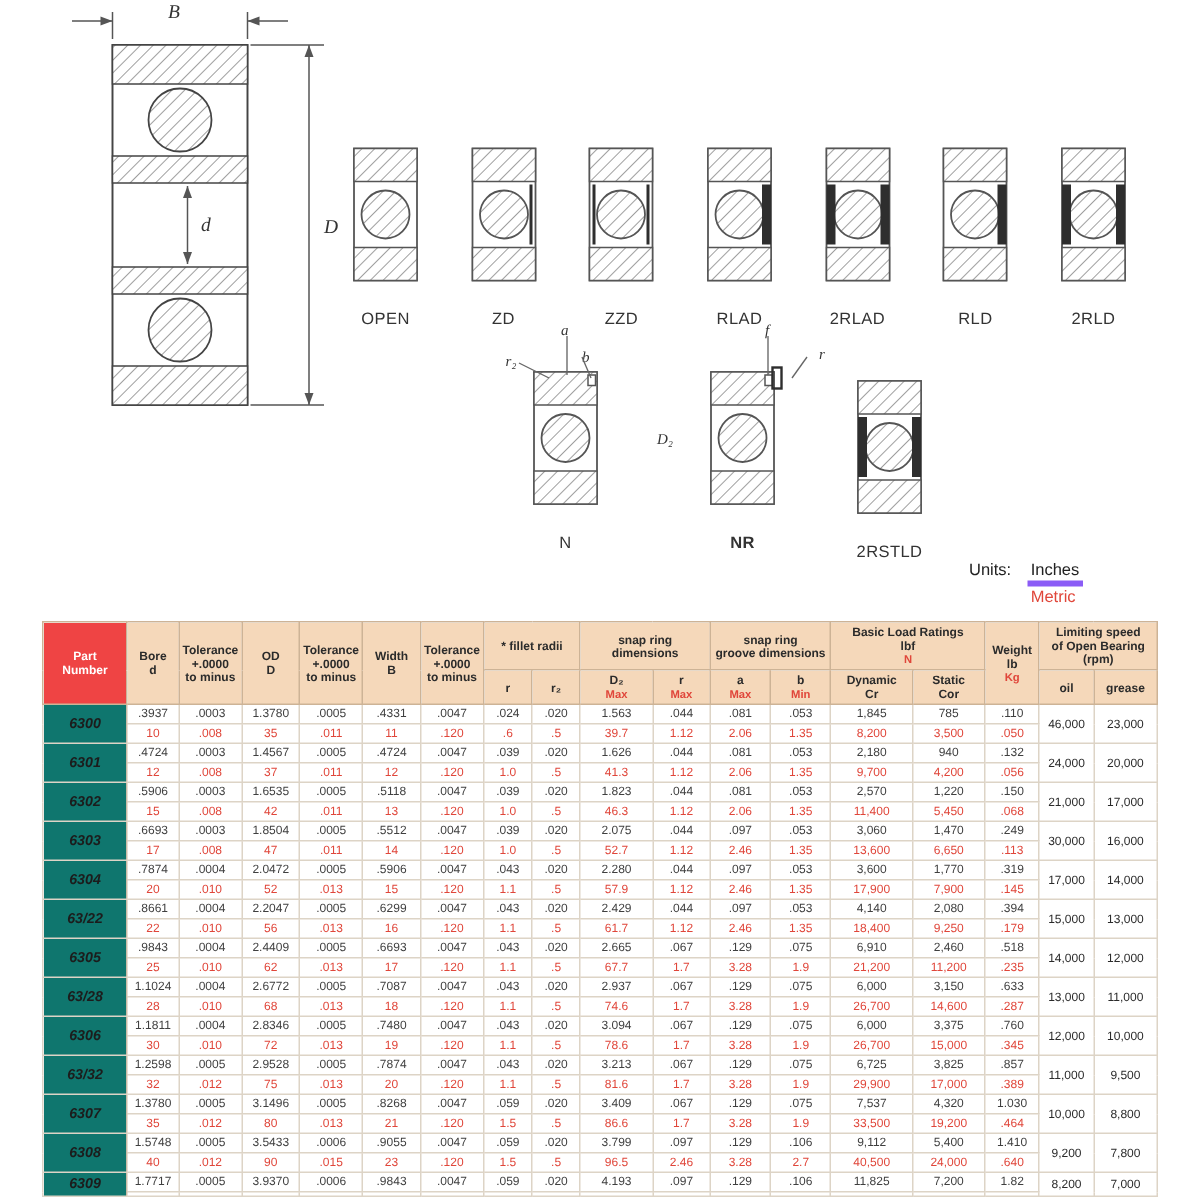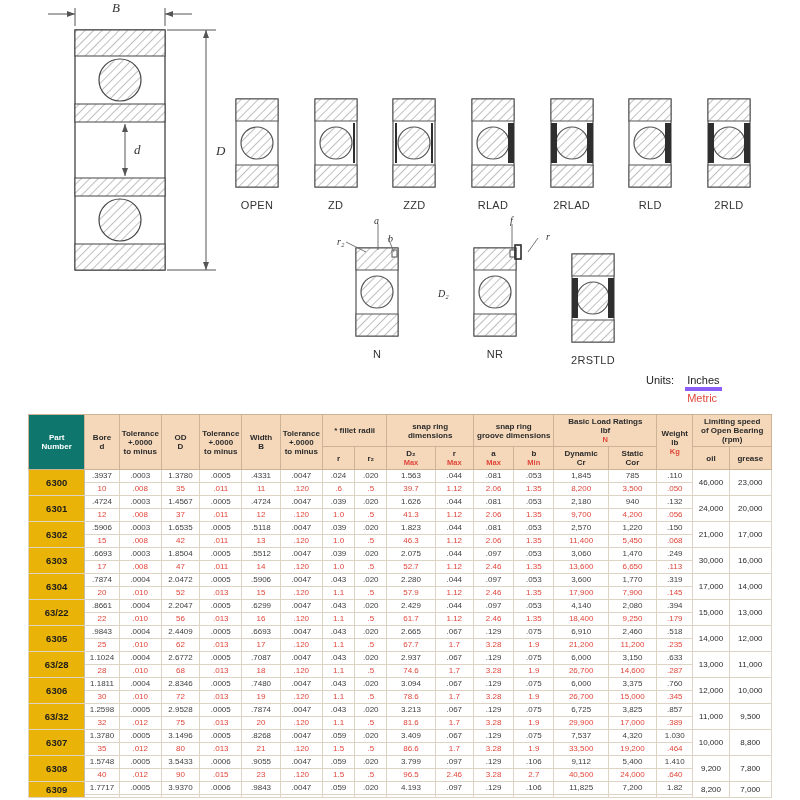--- a/index.html
+++ b/index.html
@@ -14,41 +14,41 @@
   *{margin:0;padding:0;box-sizing:border-box}
   html,body{width:800px;height:800px;background:#fff;font-family:"Liberation Sans",sans-serif}
   .page{position:absolute;top:0;left:0;width:800px;height:800px;overflow:hidden;background:#fff}
 
   
   .diagram-area{position:absolute;top:0;left:0;width:800px;height:412px}
   .main-diagram{position:absolute;top:0;left:30px}
   .dim{font-family:"Liberation Serif",serif;font-style:italic;font-size:13px;fill:#333}
   .variant-row1{position:absolute;left:226px;top:95px;width:534px;display:flex;justify-content:space-between}
   .variant{display:flex;flex-direction:column;align-items:center;width:62px}
-  .vlbl{font-size:11px;color:#333;margin-top:8px;letter-spacing:.3px;text-align:center}
+  .vlbl{font-size:11px;color:#333;margin-top:16px;letter-spacing:.3px;text-align:center}
   .variant2{position:absolute;display:flex;flex-direction:column;align-items:center;width:70px}
   .ann{position:absolute;font-family:"Liberation Serif",serif;font-style:italic;font-size:10px;color:#333}
   .leaders{position:absolute;left:330px;top:210px}
   .units{position:absolute;left:646px;top:374px;font-size:11px;color:#222;display:flex;gap:11px;align-items:flex-start}
   .u-stack{display:inline-block;text-align:left}
   .u-in{display:block;padding:0 2px 1px 2px;border-bottom:4px solid #8b5cf6}
   .u-met{display:block;color:var(--red);padding:1px 2px 0 2px}
 
   
   table{position:absolute;top:414px;left:28px;width:744px;border-collapse:collapse;table-layout:fixed}
   th,td{border:1px solid var(--body-border);text-align:center;overflow:hidden}
   thead th{background:var(--hdr-bg);border:1px solid var(--hdr-border);vertical-align:middle;padding:2px 1px}
-  thead th.dark{background:#0f766e}
+  thead th.dark{background:#ef4444}
   thead th.dark .hl{color:#fff}
   .hl{font-size:8px;font-weight:bold;color:#2b2b2b;line-height:9px;white-space:pre-line}
   .hr{font-size:7.5px;font-weight:bold;color:var(--red);line-height:9px}
   thead{border-bottom:1.5px solid #9a7e5d}
   tbody td{font-size:8px;line-height:10px;padding:1px 0;color:var(--ink)}
   tbody tr.metric td{color:var(--red)}
-  tbody td.part{font-size:9.5px;font-weight:bold;color:#1c1c1c;border-right:1px solid #c8bba6;background:#eab308}
+  tbody td.part{font-size:9.5px;font-weight:bold;font-style:italic;color:#1c1c1c;border-right:1px solid #c8bba6;background:#0f766e}
   tbody td.speed{color:#2a2a2a}
   tbody tr.ginch td{border-top:1px solid var(--sep)}
   tbody tr:first-child td{border-top:1px solid #9a7e5d}
 </style>
 </head>
 <body>
 
 <div class="page">
 
   <svg width="0" height="0" style="position:absolute" aria-hidden="true">
@@ -172,21 +172,21 @@
         <div class="variant2" style="left: 342px; top: 244px;">
           <svg width="58" height="96" viewBox="0 0 58 96">
             <rect x="8" y="4" width="42" height="88" fill="none" stroke="#555" stroke-width="1.2"></rect>
             <rect x="8" y="4" width="42" height="22" fill="url(#hatchp)" stroke="#555" stroke-width="1"></rect>
             <rect x="8" y="70" width="42" height="22" fill="url(#hatchp)" stroke="#555" stroke-width="1"></rect>
             <circle cx="29" cy="48" r="16" fill="url(#hatchp)" stroke="#555" stroke-width="1.2"></circle>
             <rect x="44" y="6" width="5" height="7" fill="#fff" stroke="#555" stroke-width="1"></rect>
           </svg>
           <div class="vlbl">N</div>
         </div>
-        <div class="variant2" style="left: 460px; top: 244px;">
+        <div class="variant2" style="left: 460px; top: 244px; font-weight: bold;">
           <svg width="58" height="96" viewBox="0 0 58 96">
             <rect x="8" y="4" width="42" height="88" fill="none" stroke="#555" stroke-width="1.2"></rect>
             <rect x="8" y="4" width="42" height="22" fill="url(#hatchp)" stroke="#555" stroke-width="1"></rect>
             <rect x="8" y="70" width="42" height="22" fill="url(#hatchp)" stroke="#555" stroke-width="1"></rect>
             <circle cx="29" cy="48" r="16" fill="url(#hatchp)" stroke="#555" stroke-width="1.2"></circle>
             <rect x="44" y="6" width="5" height="7" fill="#fff" stroke="#555" stroke-width="1"></rect>
             <rect x="49" y="1" width="6" height="14" fill="none" stroke="#2e2e2e" stroke-width="1.6"></rect>
           </svg>
           <div class="vlbl">NR</div>
         </div>

